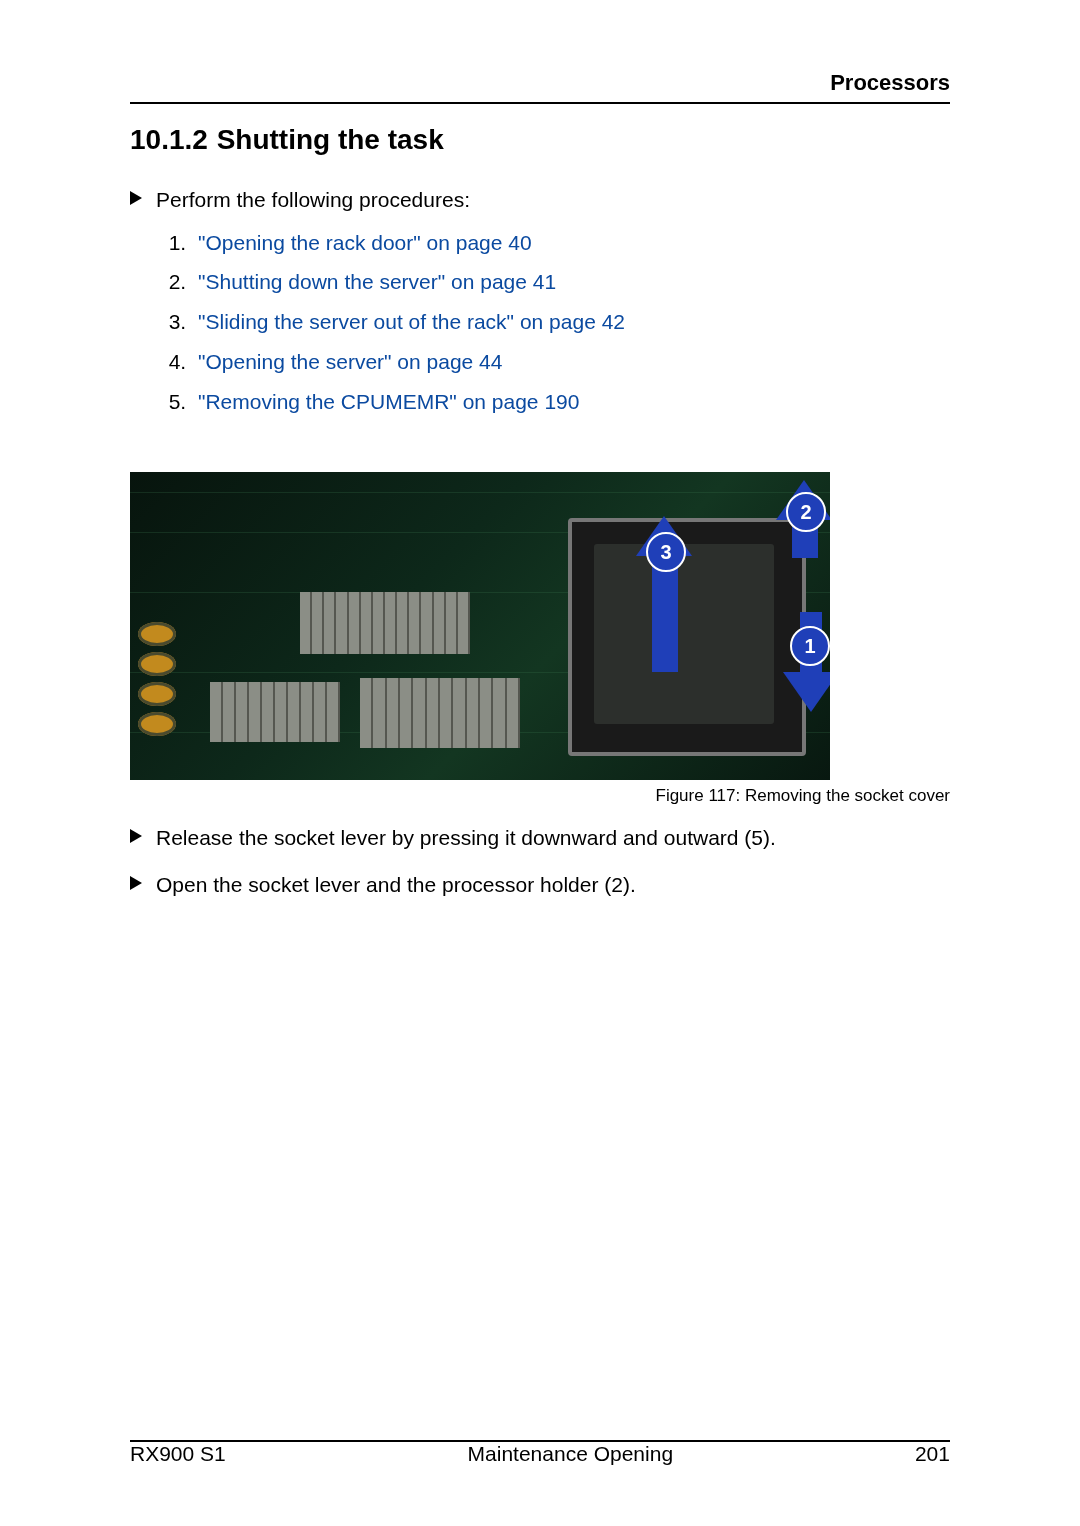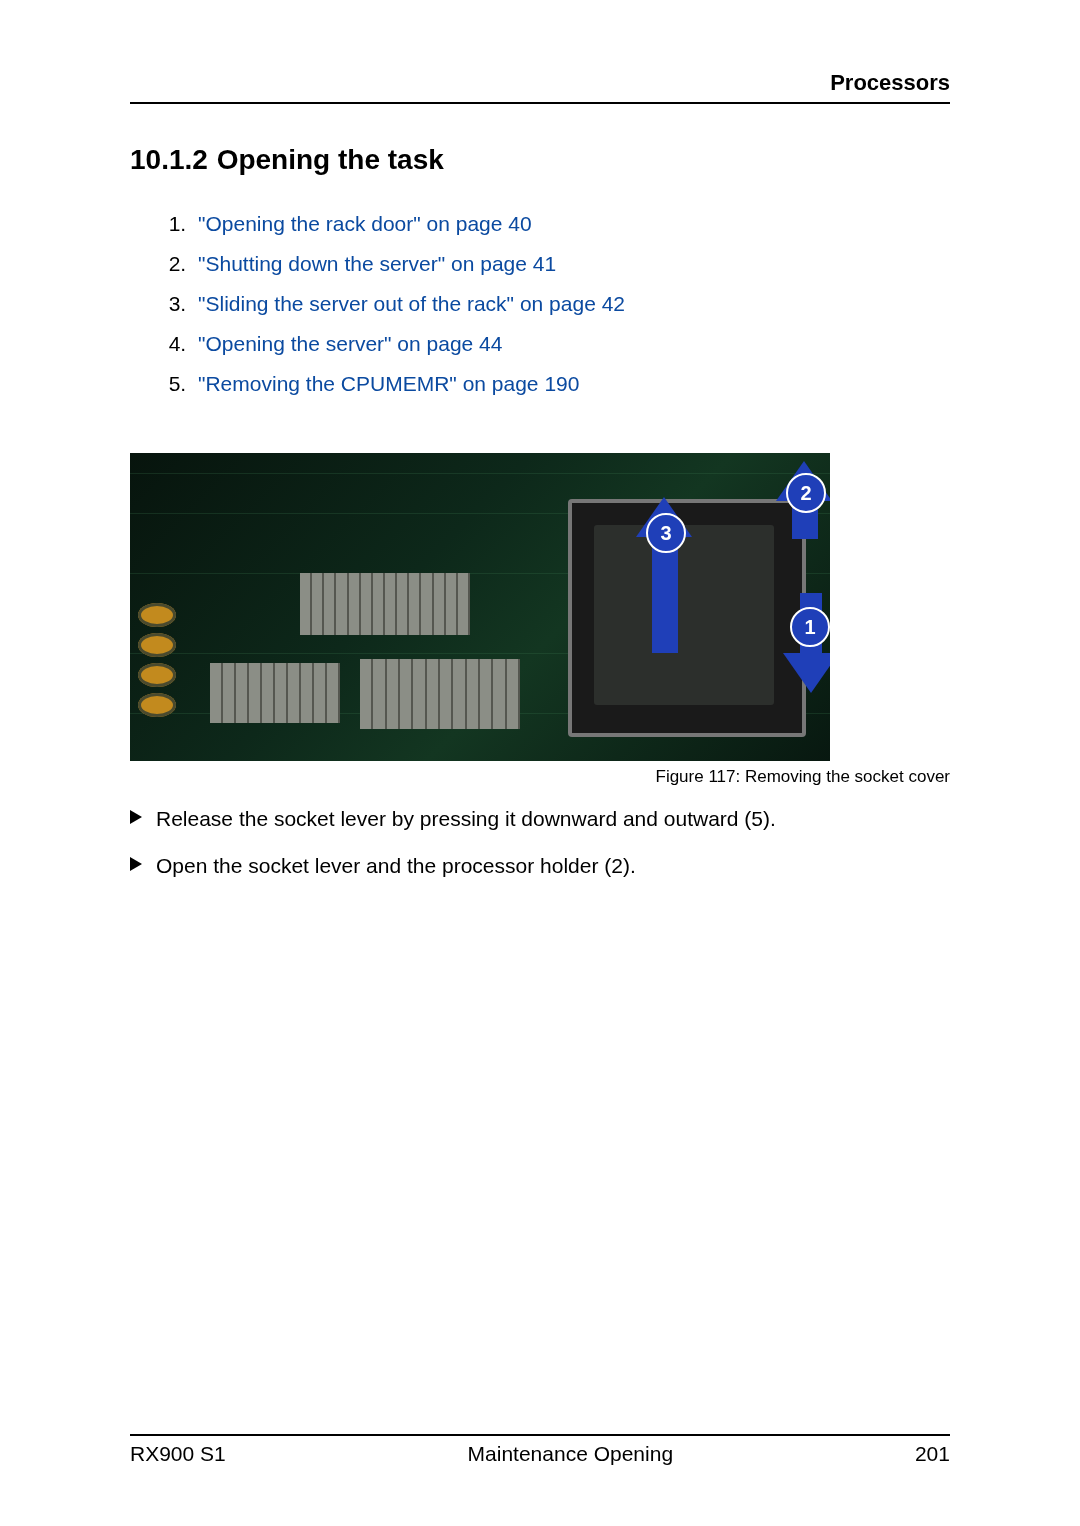--- a/index.html
+++ b/index.html
@@ -14,21 +14,21 @@
     box-sizing: border-box;
     padding: 70px 130px 50px 130px;
     position: relative;
   }
   .hdr {
     border-bottom: 2px solid #000;
     padding-bottom: 6px;
     text-align: right;
     font-weight: bold;
     font-size: 22px;
-    margin-bottom: 40px;
+    margin-bottom: 20px;
   }
   h2.section {
     font-size: 28px;
     font-weight: bold;
     margin: 0 0 28px 0;
   }
   h2.section .num { margin-right: 1px; }
   .blk { font-size: 21px; line-height: 1.55; }
   .tri-line { display: flex; margin-bottom: 6px; }
   .tri {
@@ -91,37 +91,41 @@
   .callout {
     position:absolute; width:36px; height:36px; border-radius:50%;
     background:#1f3fb8; color:#fff; font-weight:bold; font-size:20px;
     display:flex; align-items:center; justify-content:center;
     border:2px solid #fff;
   }
   .caption { font-size: 17px; margin: 6px 0 16px 0; text-align: right; }
   .steps .tri-line { margin-bottom: 14px; }
   .ftr {
     position:absolute; left:130px; right:130px; bottom:60px;
-    border-top:2px solid #000; padding-top:6px;
+    border-top:2px solid #000; 
     display:flex; justify-content:space-between; font-size:21px;
   }
 </style>
 </head>
 <body>
 
 <div class="page">
 
   <div class="hdr">Processors</div>
 
   <h2 class="section">
     <span class="num">10.1.2</span>
-    <span>Opening the task</span>
+    <span>Shutting the task</span>
   </h2>
 
   <div class="blk">
+    <div class="tri-line">
+      <div class="tri"></div>
+      <span>Perform the following procedures:</span>
+    </div>
     <ol class="proc">
       <li><a>"Opening the rack door" on page 40</a></li>
       <li><a>"Shutting down the server" on page 41</a></li>
       <li><a>"Sliding the server out of the rack" on page 42</a></li>
       <li><a>"Opening the server" on page 44</a></li>
       <li><a>"Removing the CPUMEMR" on page 190</a></li>
     </ol>
   </div>
 
 

